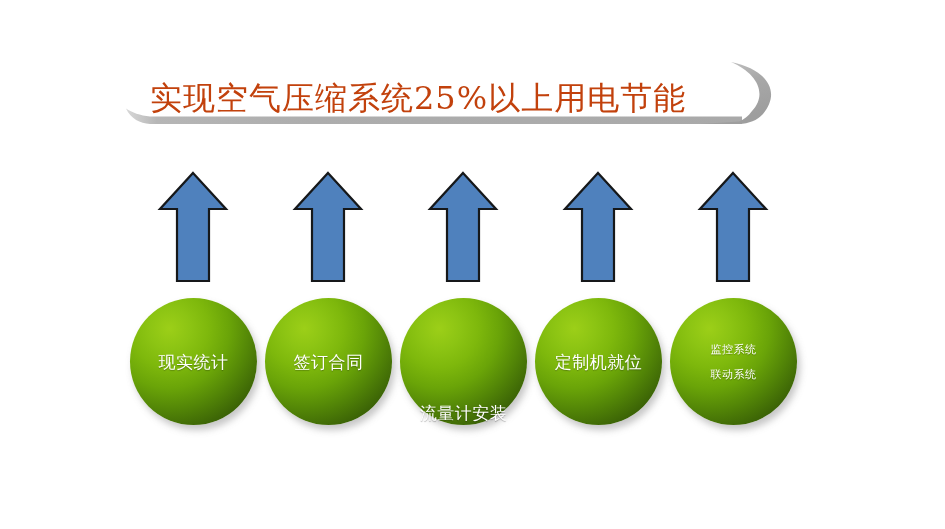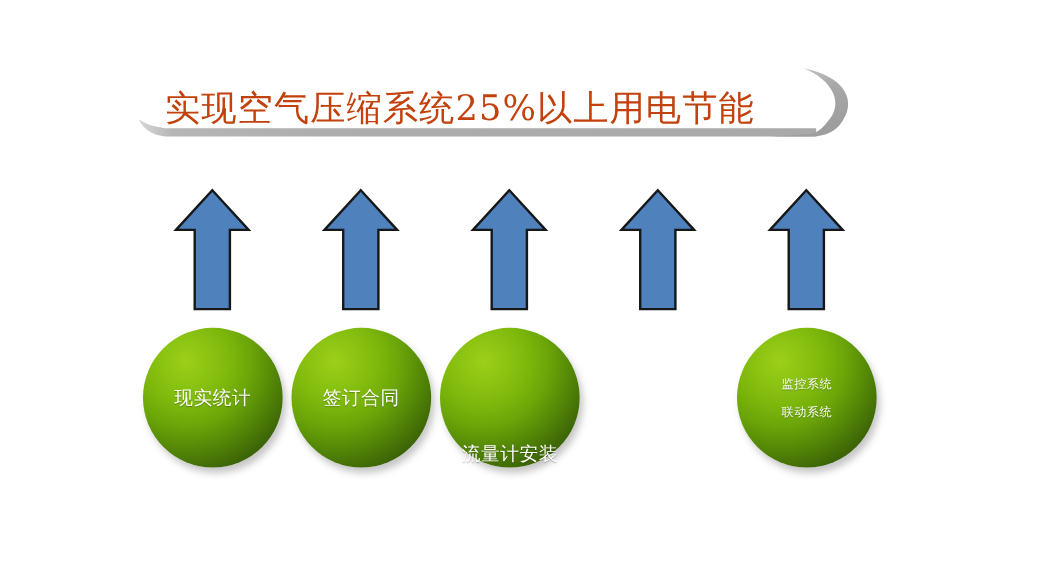--- a/index.html
+++ b/index.html
@@ -189,20 +189,23 @@
     </div>
 
     <div class="sphere" style="left:265px;">
       <span class="sphere-label">签订合同</span>
     </div>
 
     <div class="sphere" style="left:400px;align-items:flex-end;">
       <span class="sphere-label">流量计安装</span>
     </div>
 
+    <div class="sphere" style="left:535px;">
+      <span class="sphere-label">定制机就位</span>
+    </div>
 
     <div class="sphere" style="left:670px;">
       <span class="sphere-label two-line">监控系统
 联动系统</span>
     </div>
   </div>
 
 </div>
 
 </body></html>

